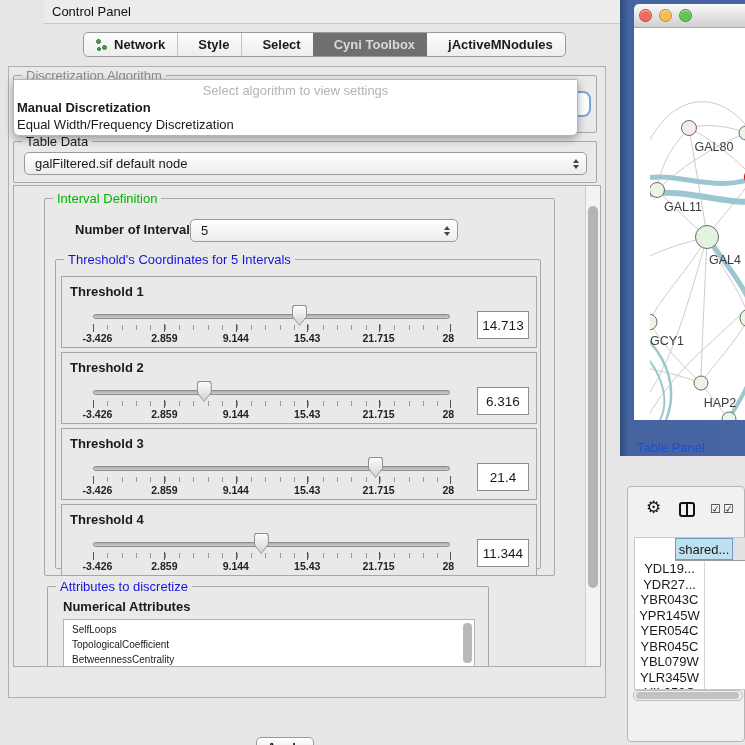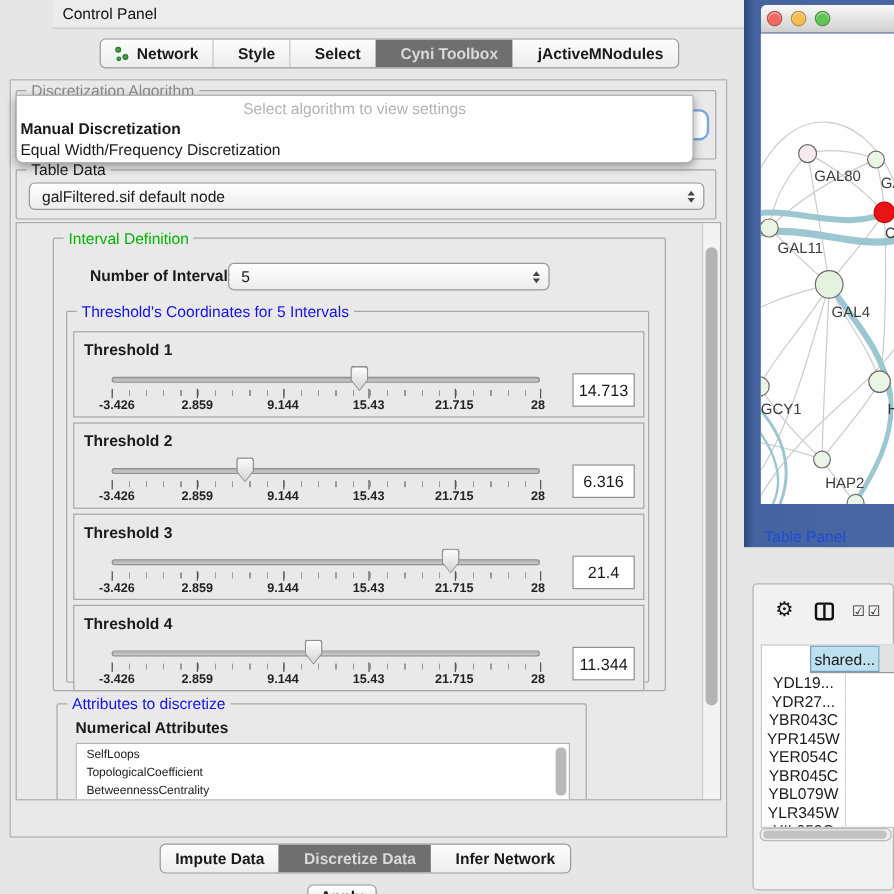--- a/index.html
+++ b/index.html
@@ -104,21 +104,21 @@
             text-align:center;line-height:19px;}
 
   
   #netframe{position:absolute;left:620px;top:0;width:125px;height:456px;
             background:linear-gradient(to right,#2e4a7d 0,#44639f 8px,#4766a2 100%);}
   #nettitle{position:absolute;left:634px;top:4px;width:111px;height:24px;
             background:linear-gradient(#fafafa,#cfcfcf);border-radius:5px 0 0 0;border-bottom:1px solid #a9a9a9;}
   .tl{display:inline-block;width:13px;height:13px;border-radius:50%;margin-right:7px;
       border:1px solid rgba(0,0,0,.25);box-shadow:inset 0 1px 1px rgba(255,255,255,.6);}
   #lights{position:absolute;left:5px;top:5px;}
-  #netcanvas{position:absolute;left:634px;top:28px;width:111px;height:392px;background:#fff;overflow:hidden;}
+  #netcanvas{position:absolute;left:634px;top:28px;width:111px;height:392px;background:#fff;overflow:hidden;padding-left:16px;}
   #netsvg text{font-family:"Liberation Sans",sans-serif;font-size:12.5px;fill:#3c3c3c;}
 
   
   #tpTitle{position:absolute;left:637px;top:440px;font-size:13px;color:#1d4ed8;}
   #tpBox{position:absolute;left:627px;top:486px;width:118px;height:256px;background:#f1f1f1;
          border:1px solid #b5b5b5;border-radius:4px;}
   .gear{position:absolute;left:18px;top:12px;font-size:17px;color:#161616;line-height:17px;}
   .spliticon{position:absolute;left:51px;top:15px;width:16px;height:15px;border:2px solid #111;border-radius:3px;}
   .spliticon::after{content:"";position:absolute;left:5px;top:0;width:2px;height:11px;background:#111;}
   .cbicon{position:absolute;top:16px;font-size:12px;color:#222;line-height:12px;}
@@ -322,31 +322,20 @@
       </div>
 
       <div id="vsb">
           <div class="thumbv"></div>
         </div>
     </div>
 
     <div class="applybtn">Apply</div>
   </div>
 
-  <div class="segbar" id="bottomTabs">
-      <div class="seg">
-        <span class="seglbl">Impute Data</span>
-      </div>
-      <div class="seg sel" style="background: rgb(111, 111, 111);">
-        <span class="seglbl">Discretize Data</span>
-      </div>
-      <div class="seg">
-        <span class="seglbl">Infer Network</span>
-      </div>
-    </div>
 
   <div id="netframe"></div>
   <div id="nettitle">
     <span id="lights"><span class="tl" style="background: rgb(238, 106, 95);"></span><span class="tl" style="background: rgb(245, 189, 79);"></span><span class="tl" style="background: rgb(97, 196, 84);"></span></span>
   </div>
   <div id="netcanvas">
     <svg id="netsvg" width="111" height="392" viewBox="0 0 111 392">
         <path d="M39 100 C45 135 52 175 57 209" fill="none" stroke="#cccccc" stroke-width="1"></path>
         <path d="M39 100 C20 120 10 140 7 162" fill="none" stroke="#cccccc" stroke-width="1"></path>
         <path d="M39 100 C60 110 85 130 103 149" fill="none" stroke="#cccccc" stroke-width="1"></path>

